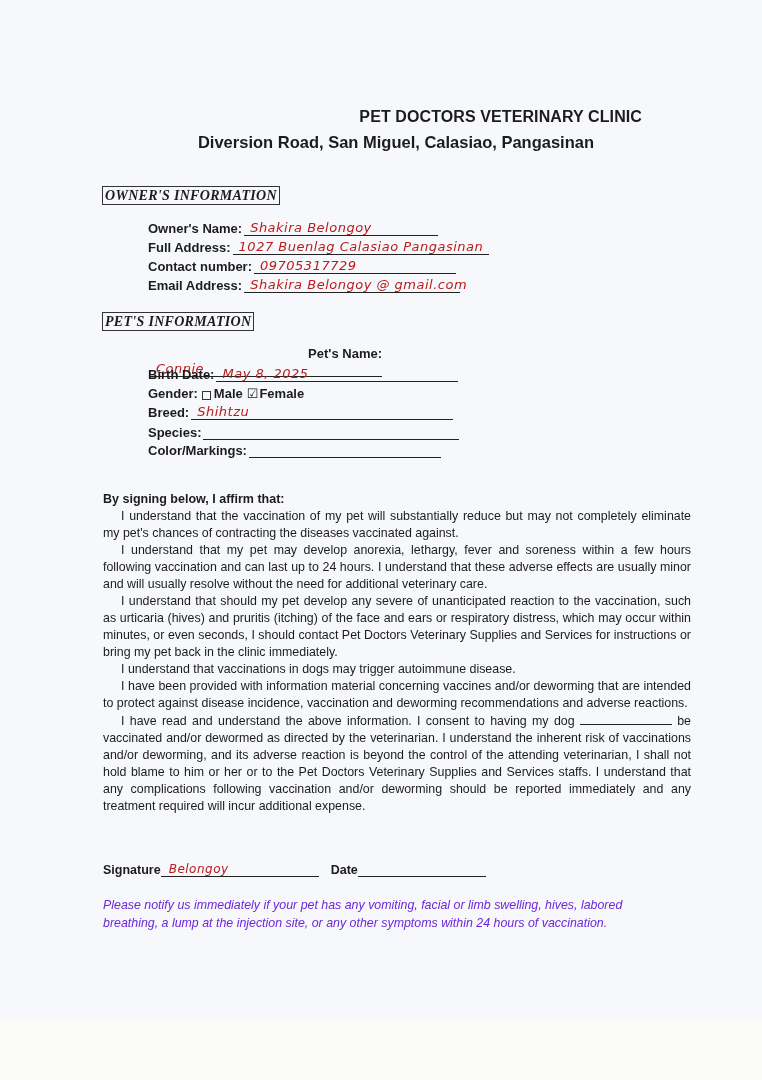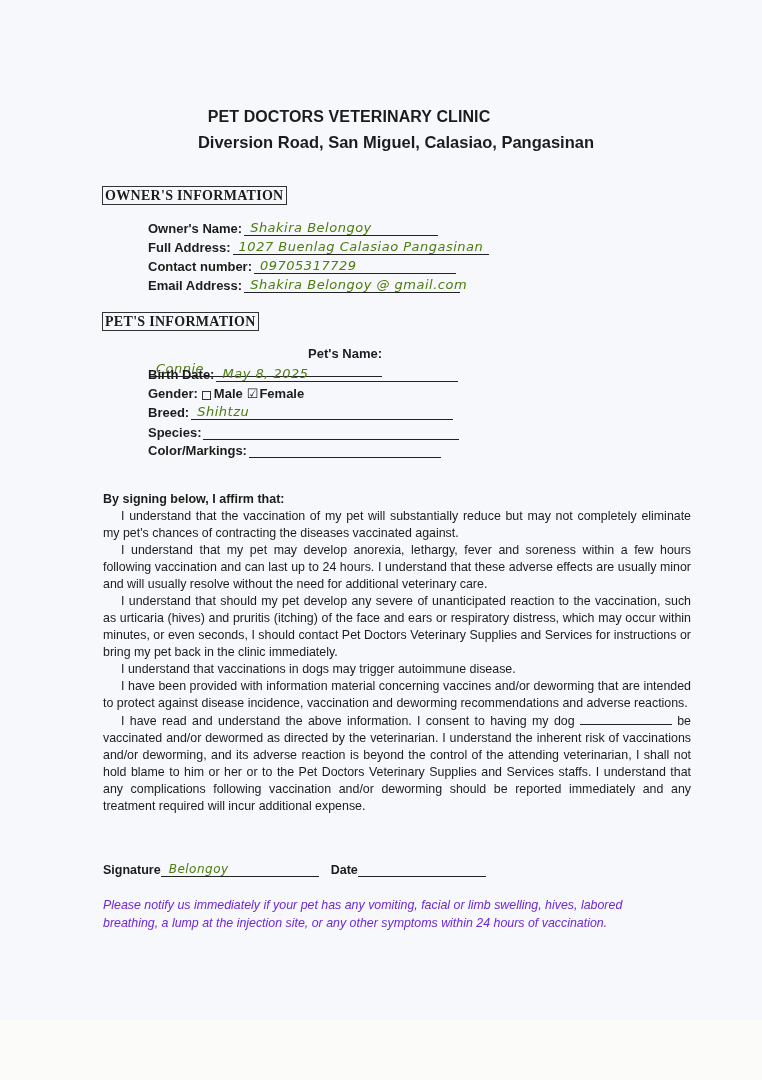--- a/index.html
+++ b/index.html
@@ -2,26 +2,26 @@
 <html><head>
 <meta charset="utf-8">
 <style>
   html, body { margin: 0; padding: 0; }
   body {
     width: 762px; height: 1080px; position: relative; overflow: hidden;
     background: #f7f8fb;
     font-family: "Liberation Sans", sans-serif; color: #1c1c1c;
   }
   .bottom-strip { position: absolute; left: 0; top: 1020px; width: 762px; height: 60px; background: #fbfbf9; }
-  .header-title { position: absolute; left: 0; width: 642px; top: 108px; text-align: center; font-weight: bold; font-size: 16px; letter-spacing: 0.1px; margin-left: 28px; }
+  .header-title { position: absolute; left: 0; width: 642px; top: 108px; text-align: right; font-weight: bold; font-size: 16px; letter-spacing: 0.1px; }
   .header-sub { position: absolute; left: 0; width: 792px; top: 133px; text-align: center; font-weight: bold; font-size: 16.5px; }
-  .section-box { position: absolute; left: 102px; border: 1px solid #333; padding: 0 2px; font-family: "Liberation Serif", serif; font-weight: bold; font-size: 14px; line-height: 17px; letter-spacing: 0.3px; }
+  .section-box { position: absolute; left: 102px; border: 1px solid #333; padding: 0 2px; font-family: "Liberation Serif", serif; font-weight: bold; font-size: 14px; line-height: 17px; letter-spacing: 0.3px; font-style: italic; }
   .field { position: absolute; left: 148px; font-weight: bold; font-size: 13px; white-space: nowrap; display: flex; align-items: flex-end; }
   .line { display: inline-block; border-bottom: 1.2px solid #222; height: 15px; position: relative; margin-left: 2px; }
-  .hand { position: absolute; left: 6px; bottom: 0px; font-family: "DejaVu Sans", sans-serif; font-style: italic; font-weight: normal; font-size: 13px; color: #4d7c0f; letter-spacing: 0.5px; }
+  .hand { position: absolute; left: 6px; bottom: 0px; font-family: "DejaVu Sans", sans-serif; font-style: italic; font-weight: normal; font-size: 13px; color: #b91c1c; letter-spacing: 0.5px; }
   .gender-box { display: inline-block; width: 7px; height: 7px; border: 1px solid #333; margin: 0 3px 1px 4px; }
   .check { font-weight: normal; margin: 0 1px 0 4px; }
   .body-text { position: absolute; left: 103px; width: 588px; font-size: 12.4px; line-height: 17px; text-align: justify; }
   .body-text p { margin: 0; text-indent: 18px; }
   .affirm { font-weight: bold; font-size: 12.5px; position: absolute; left: 103px; top: 492px; }
   .u { }
   .blank { display: inline-block; width: 92px; border-bottom: 1px solid #222; height: 12px; }
   .sig-row { position: absolute; top: 862px; left: 103px; font-weight: bold; font-size: 12.5px; display: flex; align-items: flex-end; text-align: right; }
   .sig-line { display: inline-block; width: 158px; border-bottom: 1.2px solid #222; height: 14px; position: relative; }
   .date-line { display: inline-block; width: 128px; border-bottom: 1.2px solid #222; height: 14px; }

